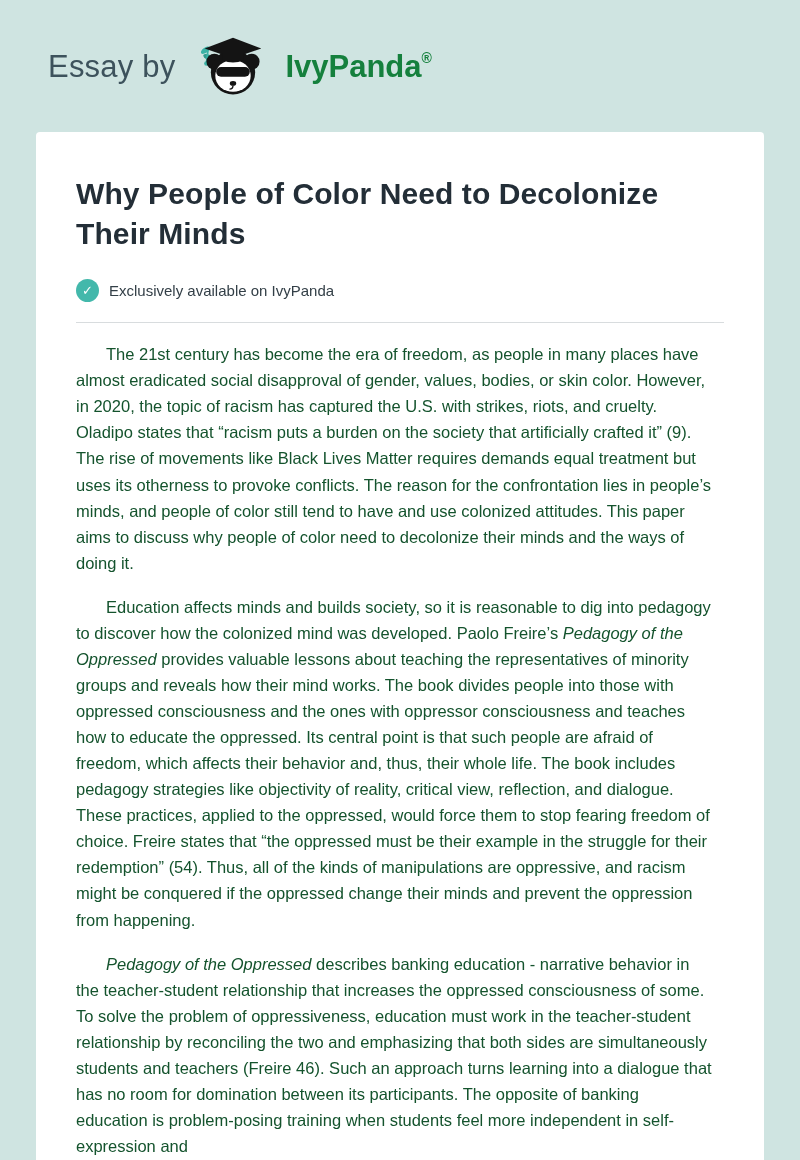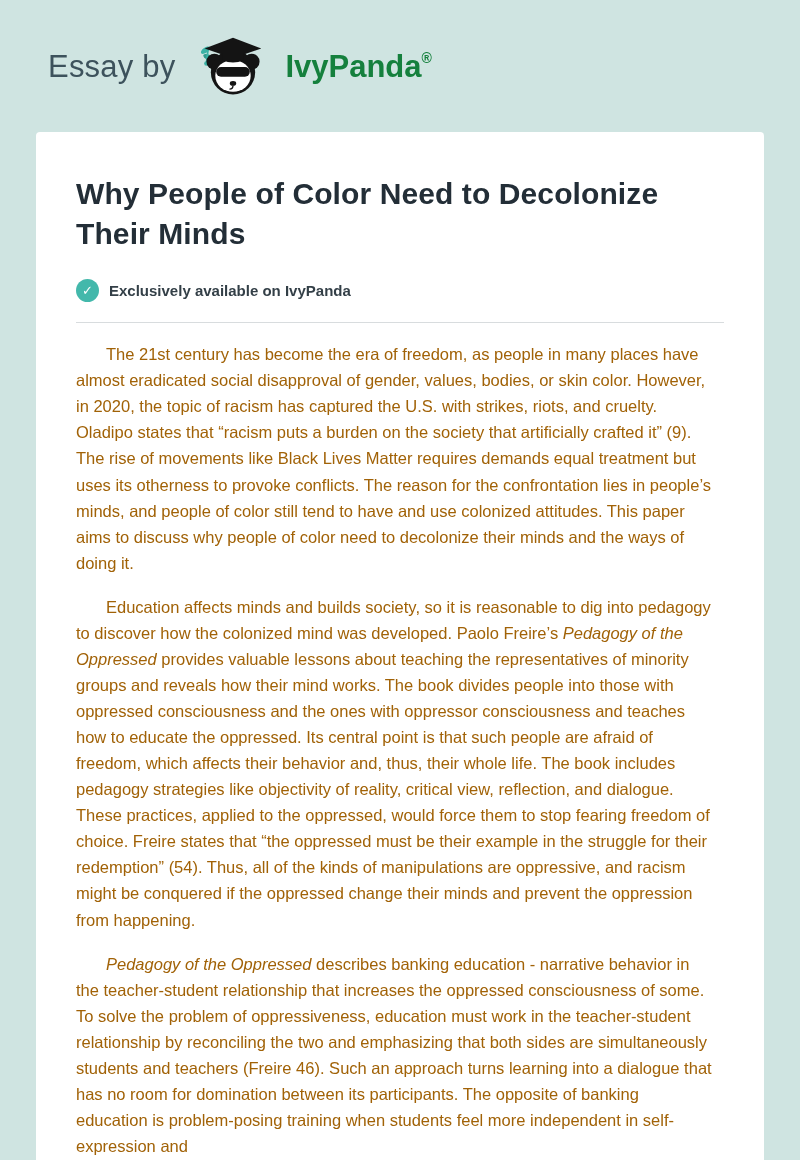--- a/index.html
+++ b/index.html
@@ -71,32 +71,32 @@
     color: #ffffff;
     font-size: 13px;
     font-weight: 700;
     display: inline-flex;
     align-items: center;
     justify-content: center;
     flex: 0 0 auto;
   }
   .badge-text {
     font-size: 15px;
-    font-weight: 700;
+    font-weight: 400;
     color: #333f47;
   }
   .divider {
     border: none;
     border-top: 1px solid #d8dcde;
     margin: 20px 0 6px 0;
   }
   .essay-body .para {
     font-size: 16.5px;
     line-height: 1.58;
-    color: #a16207;
+    color: #14532d;
     text-indent: 30px;
     margin: 18px 10px 0 0;
   }
   .essay-body .para em {
     font-style: italic;
   }
 </style>
 </head>
 <body style="background: rgb(207, 228, 225);">
 

